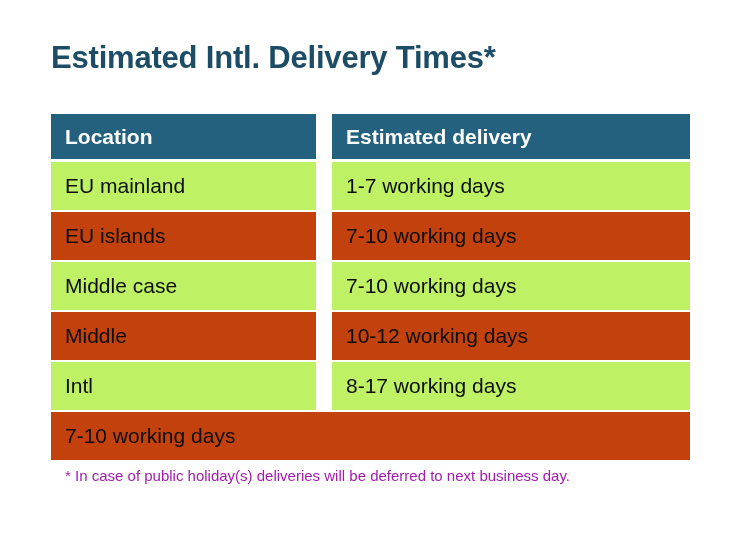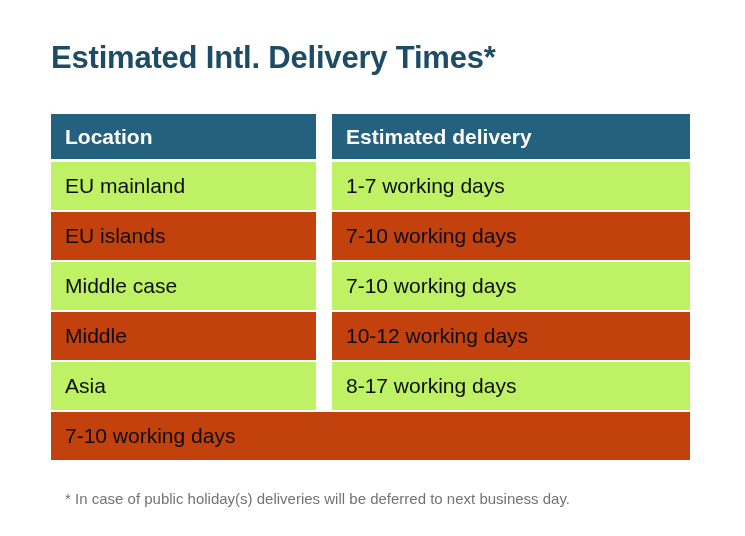--- a/index.html
+++ b/index.html
@@ -77,24 +77,24 @@
   .table-row.row-odd .cell {
     background: #bef264;
   }
   .table-row.row-even .cell {
     background: #c2410c;
     text-align: center;
   }
   .footnote {
     position: absolute;
     left: 65px;
-    top: 489px;
+    top: 466px;
     font-size: 15px;
     line-height: 20px;
-    color: #737373;
+    color: #a21caf;
     white-space: nowrap;
   }
 </style>
 </head>
 <body>
 
 <div class="page">
 
   <div class="page-title">Estimated Intl. Delivery Times*</div>
 
@@ -119,21 +119,21 @@
       <div class="cell col-location">Middle case</div>
       <div class="cell col-estimate">7-10 working days</div>
     </div>
 
     <div class="table-row row-even">
       <div class="cell col-location">Middle</div>
       <div class="cell col-estimate">10-12 working days</div>
     </div>
 
     <div class="table-row row-odd">
-      <div class="cell col-location">Asia</div>
+      <div class="cell col-location">Intl</div>
       <div class="cell col-estimate">8-17 working days</div>
     </div>
 
     <div class="table-row row-even">
       <div class="cell col-estimate">7-10 working days</div>
     </div>
 
   </div>
 
   <div class="footnote">* In case of public holiday(s) deliveries will be deferred to next business day.</div>

